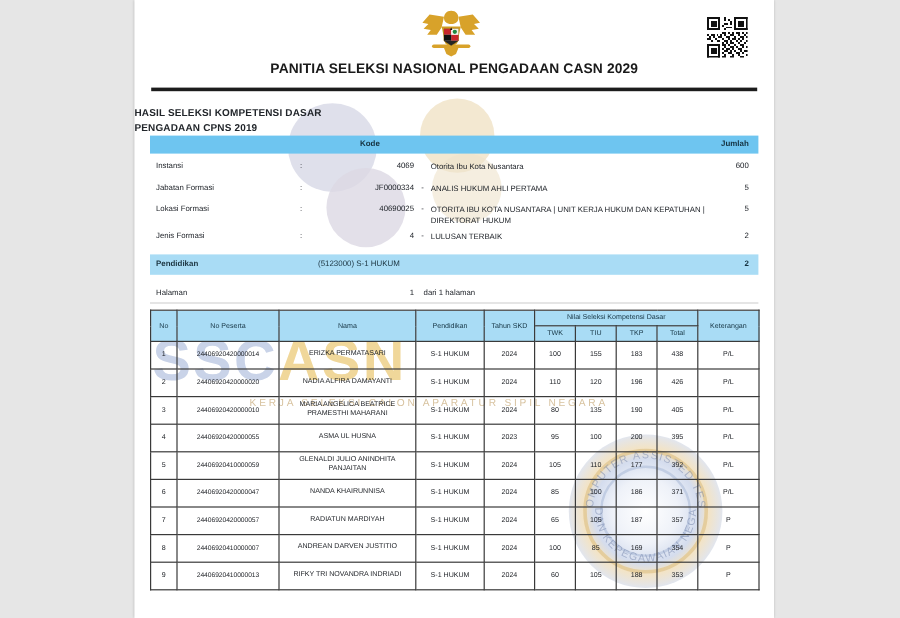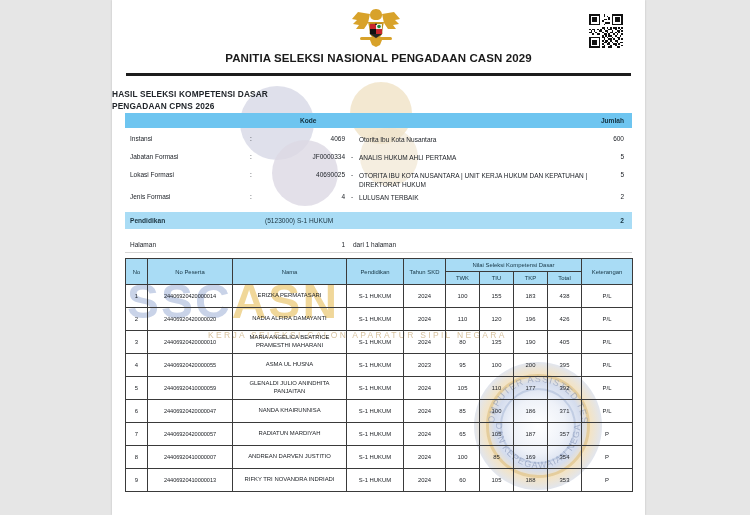--- a/index.html
+++ b/index.html
@@ -321,21 +321,21 @@
           <rect x="12" y="20" width="2" height="1"></rect>
         <rect x="17" y="20" width="2" height="1"></rect>
       </g>
     </svg>
 
     <div class="org-title">PANITIA SELEKSI NASIONAL PENGADAAN CASN 2029</div>
     <div class="rule"></div>
 
     <div class="doc-sub">
       <div>HASIL SELEKSI KOMPETENSI DASAR</div>
-      <div>PENGADAAN CPNS 2026</div>
+      <div>PENGADAAN CPNS 2019</div>
     </div>
 
     <div class="band kode">
       <span class="k">Kode</span>
       <span class="j">Jumlah</span>
     </div>
 
     <div class="inforow r0">
       <span class="lbl">Instansi</span>
       <span class="colon">:</span>

